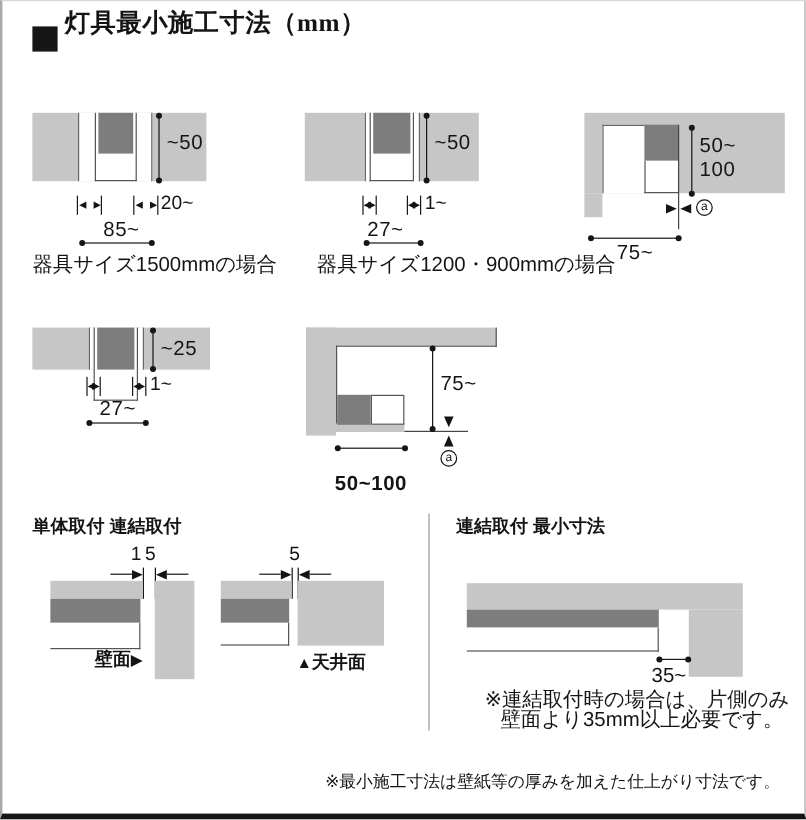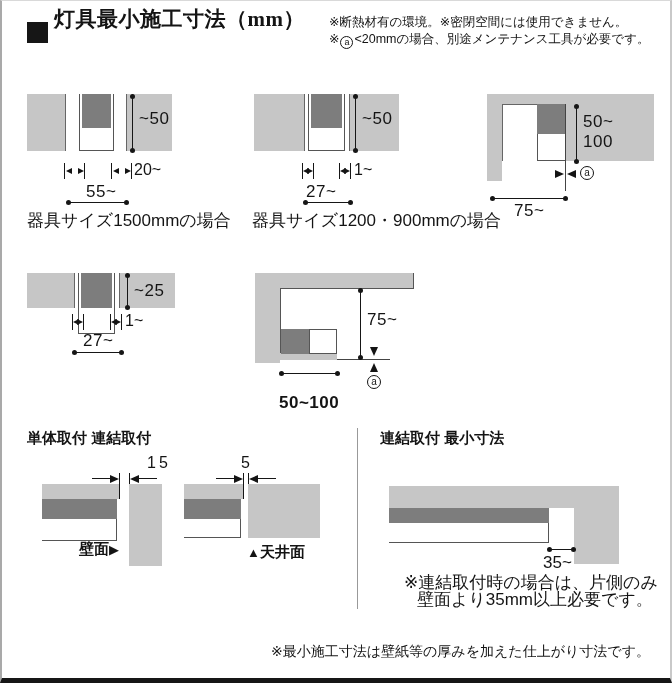--- a/index.html
+++ b/index.html
@@ -33,46 +33,40 @@
   .bx{box-sizing:border-box;}
 </style>
 </head>
 <body>
 
 <div id="page">
 
   <div class="abs" style="left:25px;top:21px;width:21px;height:21px;background:#161616;"></div>
   <div class="abs title" style="left:52px;top:4px;font-family:Liberation Serif, serif;">灯具最小施工寸法（mm）</div>
 
-  <div class="abs" style="left:327px;top:13px;">
-    <div class="note">※断熱材有の環境。※密閉空間には使用できません。</div>
-    <div class="note">
-      <span>※</span><span class="circ circ-s">a</span><span>&lt;20mmの場合、別途メンテナンス工具が必要です。</span>
-    </div>
-  </div>
 
   <div>
     <div class="abs gray" style="left:25px;top:93px;width:145px;height:57px;"></div>
     <div class="abs white bx" style="left:63px;top:93px;width:62px;height:57px;border-left:1px solid #666;border-right:1px solid #666;"></div>
     <div class="abs white bx" style="left:77px;top:93px;width:35px;height:57px;border:1px solid #555;border-top:none;"></div>
     <div class="abs dark" style="left:80px;top:93px;width:29px;height:34px;"></div>
     <div class="abs vl" style="left:130px;top:95px;height:54px;"></div>
     <div class="abs dot" style="left:128px;top:93px;"></div>
     <div class="abs dot" style="left:128px;top:147px;"></div>
     <div class="abs dim" style="left:137px;top:108px;">~50</div>
     <div class="abs vl" style="left:62px;top:162px;height:16px;"></div>
     <div class="abs vl" style="left:82px;top:162px;height:16px;"></div>
     <div class="abs tri-l-s" style="left:64px;top:167px;"></div>
     <div class="abs tri-r-s" style="left:76px;top:167px;"></div>
     <div class="abs vl" style="left:109px;top:162px;height:16px;"></div>
     <div class="abs vl" style="left:129px;top:162px;height:16px;"></div>
     <div class="abs tri-l-s" style="left:111px;top:167px;"></div>
     <div class="abs tri-r-s" style="left:123px;top:167px;"></div>
     <div class="abs dim16" style="left:132px;top:160px;">20~</div>
-    <div class="abs dim" style="left:84px;top:181px;">55~</div>
+    <div class="abs dim" style="left:84px;top:181px;">85~</div>
     <div class="abs hl" style="left:66px;top:201px;width:58px;"></div>
     <div class="abs dot" style="left:64px;top:199px;"></div>
     <div class="abs dot" style="left:122px;top:199px;"></div>
     <div class="abs cap" style="left:25px;top:208px;">器具サイズ1500mmの場合</div>
   </div>
 
   <div>
     <div class="abs gray" style="left:252px;top:93px;width:145px;height:57px;"></div>
     <div class="abs white bx" style="left:302px;top:93px;width:46px;height:57px;border-left:1px solid #666;border-right:1px solid #666;"></div>
     <div class="abs white bx" style="left:306px;top:93px;width:37px;height:57px;border:1px solid #555;border-top:none;"></div>
@@ -87,21 +81,21 @@
     <div class="abs tri-r-s" style="left:305px;top:167px;"></div>
     <div class="abs vl" style="left:337px;top:162px;height:16px;"></div>
     <div class="abs vl" style="left:348px;top:162px;height:16px;"></div>
     <div class="abs tri-l-s" style="left:338px;top:167px;"></div>
     <div class="abs tri-r-s" style="left:342px;top:167px;"></div>
     <div class="abs dim16" style="left:352px;top:160px;">1~</div>
     <div class="abs dim" style="left:304px;top:181px;">27~</div>
     <div class="abs hl" style="left:303px;top:201px;width:45px;"></div>
     <div class="abs dot" style="left:301px;top:199px;"></div>
     <div class="abs dot" style="left:346px;top:199px;"></div>
-    <div class="abs cap" style="left:250px;top:208px;">器具サイズ1200・900mmの場合</div>
+    <div class="abs cap" style="left:262px;top:208px;">器具サイズ1200・900mmの場合</div>
   </div>
 
   <div>
     <div class="abs gray" style="left:485px;top:93px;width:167px;height:67px;"></div>
     <div class="abs gray" style="left:485px;top:160px;width:15px;height:20px;"></div>
     <div class="abs white bx" style="left:500px;top:103px;width:63px;height:57px;border-left:1px solid #666;border-top:1px solid #666;"></div>
     <div class="abs dark" style="left:535px;top:103px;width:28px;height:30px;"></div>
     <div class="abs white bx" style="left:535px;top:133px;width:28px;height:27px;border-left:1px solid #555;border-bottom:1px solid #555;"></div>
     <div class="abs vl" style="left:563px;top:103px;height:87px;background:#444;"></div>
     <div class="abs vl" style="left:574px;top:105px;height:55px;"></div>
@@ -163,21 +157,21 @@
     <div class="abs circ" style="left:365px;top:374px;">a</div>
     <div class="abs hl" style="left:279px;top:372px;width:56px;"></div>
     <div class="abs dot" style="left:277px;top:370px;"></div>
     <div class="abs dot" style="left:333px;top:370px;"></div>
     <div class="abs dim" style="left:277px;top:392px;font-weight:bold;">50~100</div>
   </div>
 
   <div>
     <div class="abs sec-title" style="left:25px;top:428px;">単体取付 連結取付</div>
 
-    <div class="abs dim16" style="left:107px;top:453px;letter-spacing:3px;margin-left:38px;">15</div>
+    <div class="abs dim16" style="left:107px;top:453px;letter-spacing:3px;">15</div>
     <div class="abs hl" style="left:90px;top:477px;width:18px;"></div>
     <div class="abs tri-r" style="left:108px;top:474px;"></div>
     <div class="abs hl" style="left:137px;top:477px;width:18px;"></div>
     <div class="abs tri-l" style="left:128px;top:474px;"></div>
     <div class="abs vl" style="left:117px;top:472px;height:26px;"></div>
     <div class="abs vl" style="left:127px;top:472px;height:26px;"></div>
     <div class="abs gray" style="left:40px;top:483px;width:77px;height:15px;"></div>
     <div class="abs gray" style="left:127px;top:483px;width:33px;height:82px;"></div>
     <div class="abs dark" style="left:40px;top:498px;width:75px;height:20px;"></div>
     <div class="abs white bx" style="left:40px;top:518px;width:75px;height:22px;border-right:1px solid #555;border-bottom:1px solid #555;"></div>

